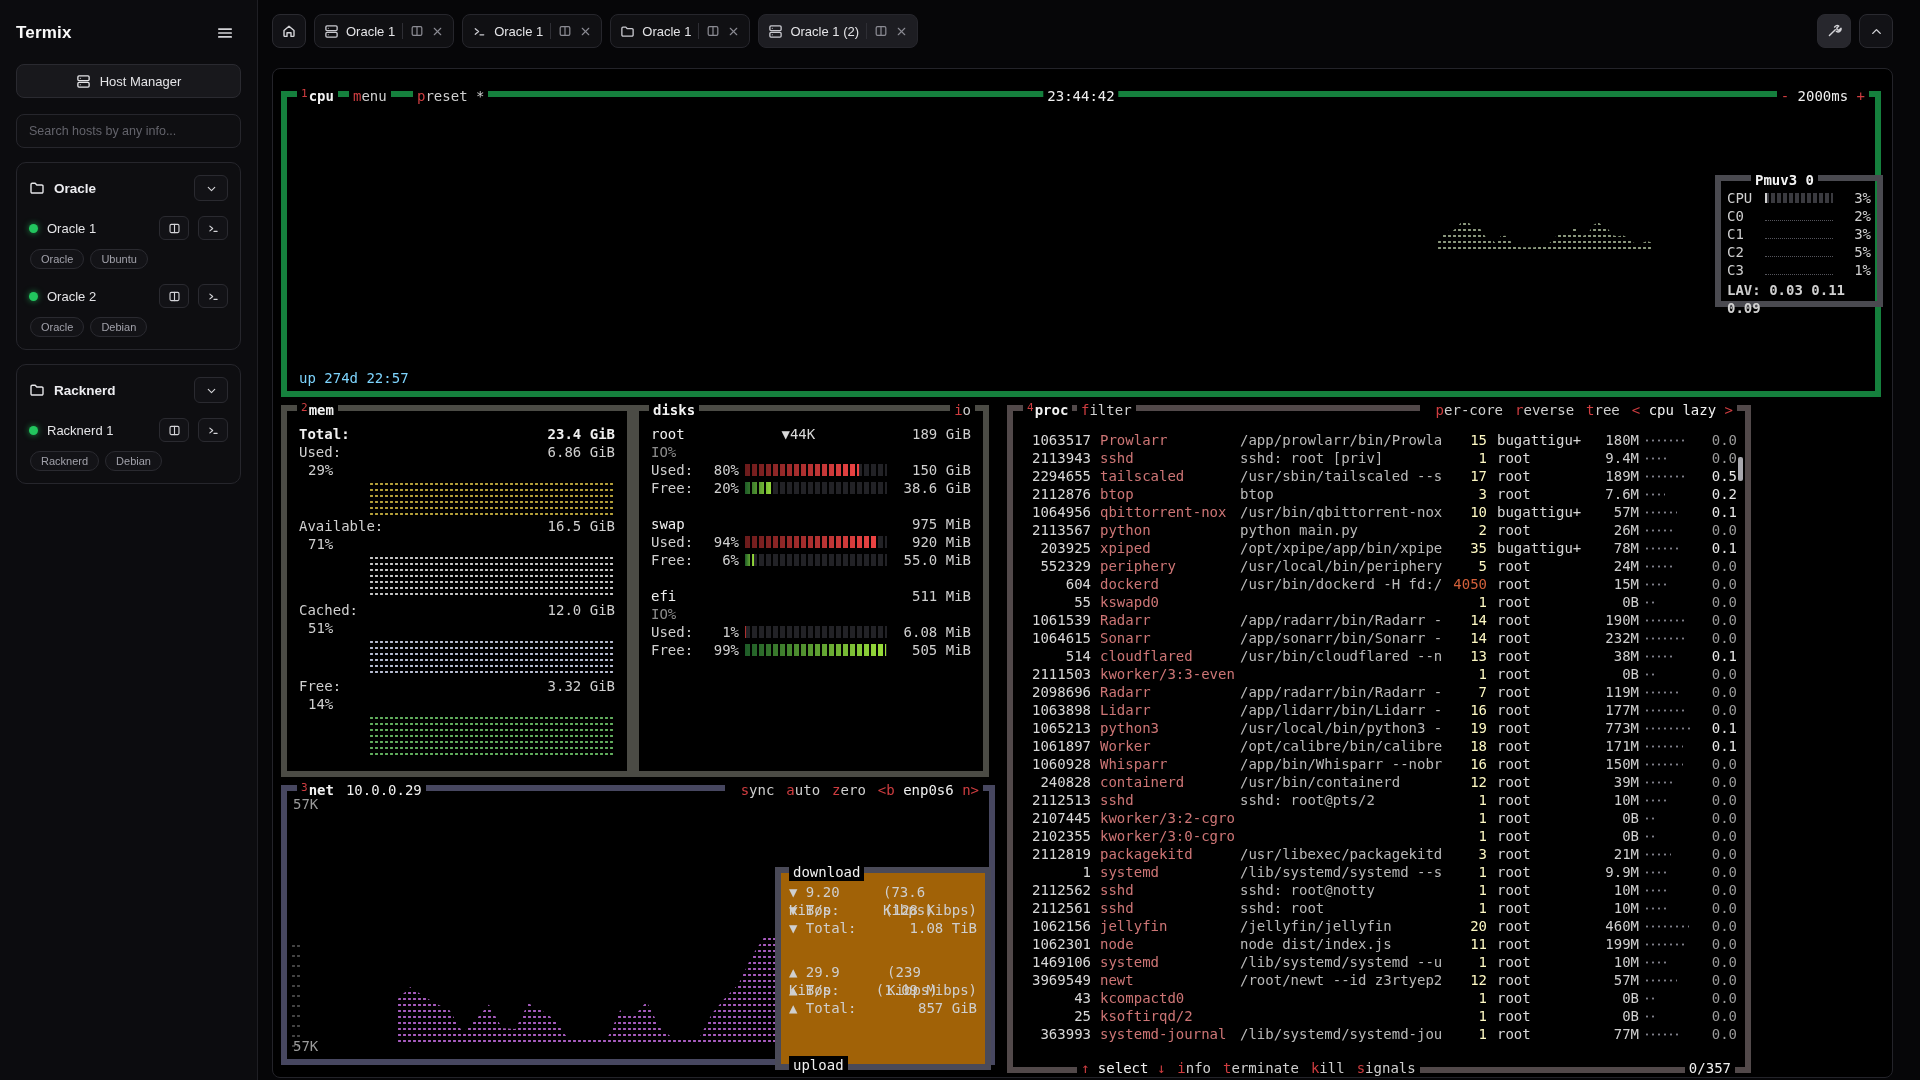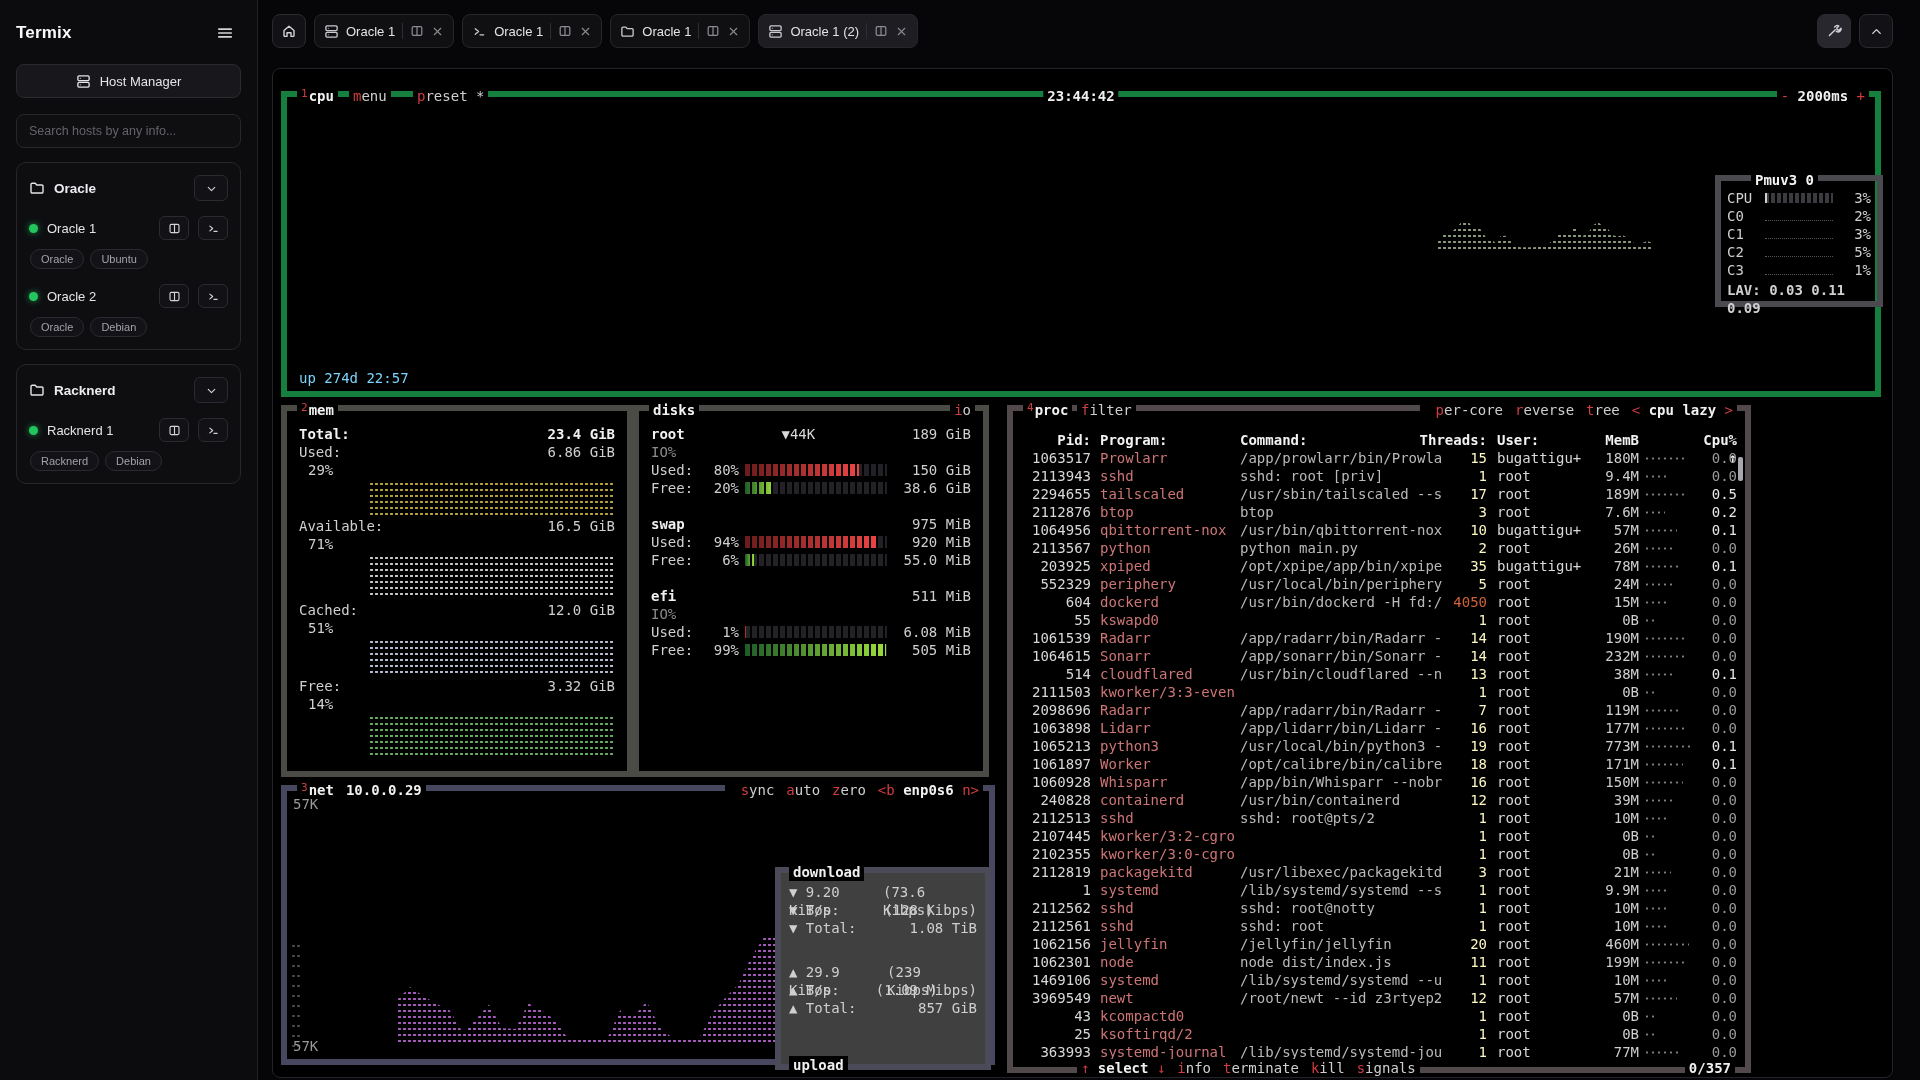--- a/index.html
+++ b/index.html
@@ -42,29 +42,29 @@
 
 
 .terminal{position:absolute;left:14px;right:27px;top:68px;bottom:2px;background:#000;border:1px solid #232329;border-radius:8px;font-family:"DejaVu Sans Mono",monospace;font-size:14px;line-height:18px;color:#cfcfcf;}
 .bbox{position:absolute;border:6px solid #15803d;}
 #box-cpu{left:8px;top:22px;width:1600px;height:306px;}
 #box-mem{left:8px;top:336px;width:352px;height:372px;border-color:#4b4b45;}
 #box-disks{left:360px;top:336px;width:356px;height:372px;border-color:#4b4b45;}
 #box-net{left:8px;top:716px;width:714px;height:280px;border-color:#474760;}
 #box-proc{left:734px;top:336px;width:744px;height:668px;border-color:#52494a;}
 #box-sensor{left:1428px;top:78px;width:168px;height:132px;border-color:#4a4a50;}
-#box-netinfo{left:488px;top:76px;width:216px;height:203px;background:#404040;border-color:#4a4a58;z-index:2;}
+#box-netinfo{left:488px;top:76px;width:216px;height:203px;background:#a16207;border-color:#4a4a58;z-index:2;}
 .blabel{position:absolute;top:-10px;background:#000;padding:0 4px;white-space:nowrap;}
 .blabel-b{position:absolute;bottom:-10px;background:#000;padding:0 4px;white-space:nowrap;}
 .btitle{font-weight:bold;color:#f2f2f2;}
 .sup{color:#cf3d40;font-size:11px;position:relative;top:-4px;margin-right:1px;}
 .hot{color:#cf3d40;}
 .red{color:#cf3d40;}
 .dim{color:#8b8b8b;}
-.wt{color:#f0f0f0;font-weight:bold;}
+.wt{color:#f0f0f0;font-weight:normal;}
 .dots{background-image:radial-gradient(circle,var(--c,#999) 1.1px,transparent 1.35px);background-size:5px 6px;}
 .cpu-graph{position:absolute;left:1150px;top:106px;width:215px;height:48px;--c:#8e9c80;}
 .cpu-uptime{position:absolute;left:12px;bottom:4px;color:#7dd3fc;}
 .srow{display:flex;align-items:center;height:18px;padding:0 6px;}
 .slbl{width:34px;}
 .sval{width:34px;text-align:right;}
 .sleader{flex:1;border-bottom:1px dotted #55555c;height:10px;margin:0 4px;}
 .smeter{flex:1;height:10px;margin:0 4px;background-image:repeating-linear-gradient(90deg,#3a3a3f 0 4px,#000 4px 6px);position:relative;}
 .smeter i{position:absolute;left:0;top:0;bottom:0;background:#d0d0d0;}
 .slav{padding:0 6px;margin-top:2px;font-weight:bold;}
@@ -523,30 +523,20 @@
           </div>
         <div class="blabel-b" style="left:8px"><span class="wt">upload</span></div>
       </div>
     </div>
 
     <div class="bbox" id="box-proc">
       <div class="blabel" style="left:10px"><span class="sup">4</span><span class="btitle">proc</span></div>
       <div class="blabel" style="left:64px" id="proc-filter"><span class="hot">f</span>ilter</div>
       <div class="blabel" style="right:8px" id="proc-opts"><span class="opt"><span class="hot">p</span>er-core</span><span class="opt"><span class="hot">r</span>everse</span><span class="opt"><span class="hot">t</span>ree</span><span class="opt"><span class="red">&lt;</span> <span class="wt">cpu lazy</span> <span class="red">&gt;</span></span></div>
       <div class="proc-content">
-        <div class="prow phead">
-          <span class="c-pid">Pid:</span>
-          <span class="c-prog">Program:</span>
-          <span class="c-cmd">Command:</span>
-          <span class="c-thr">Threads:</span>
-          <span class="c-user">User:</span>
-          <span class="c-mem">MemB</span>
-          <span class="c-meter"></span>
-          <span class="c-cpu">Cpu% ↑</span>
-        </div>
         <div id="proc-rows">
             <div class="prow">
               <span class="c-pid">1063517</span>
               <span class="c-prog">Prowlarr</span>
               <span class="c-cmd">/app/prowlarr/bin/Prowlarr -nobrowser -data</span>
               <span class="c-thr">15</span>
               <span class="c-user">bugattigu+</span>
               <span class="c-mem">180M</span>
               <span class="c-meter">
                 <i style="width:39.60750004816858px"></i>

